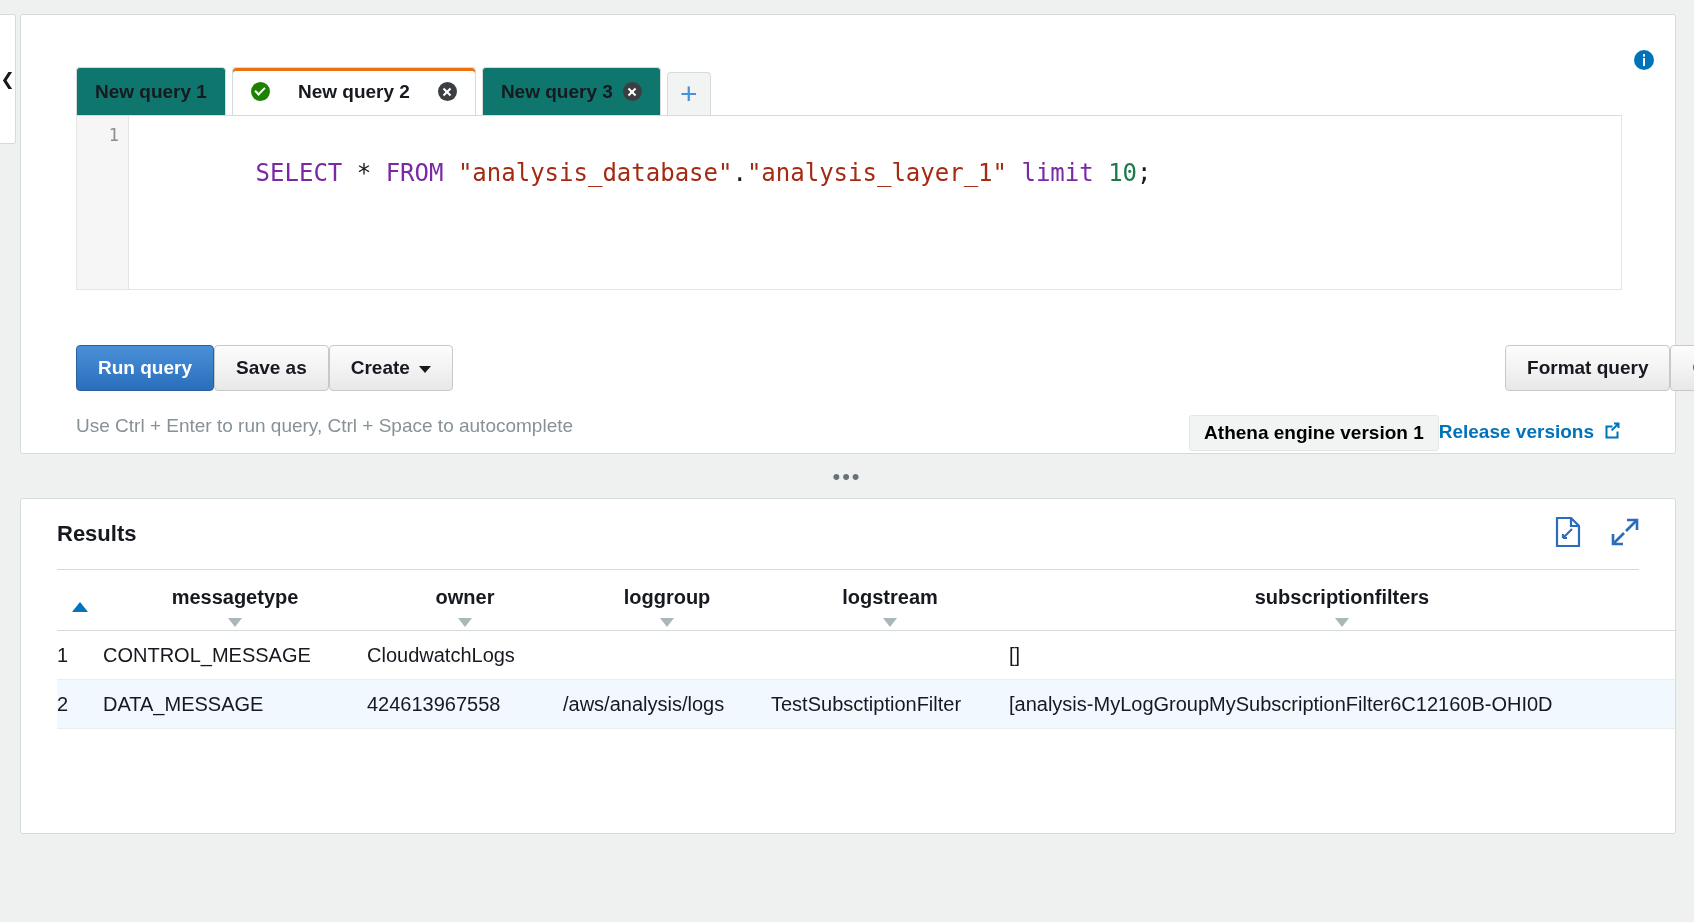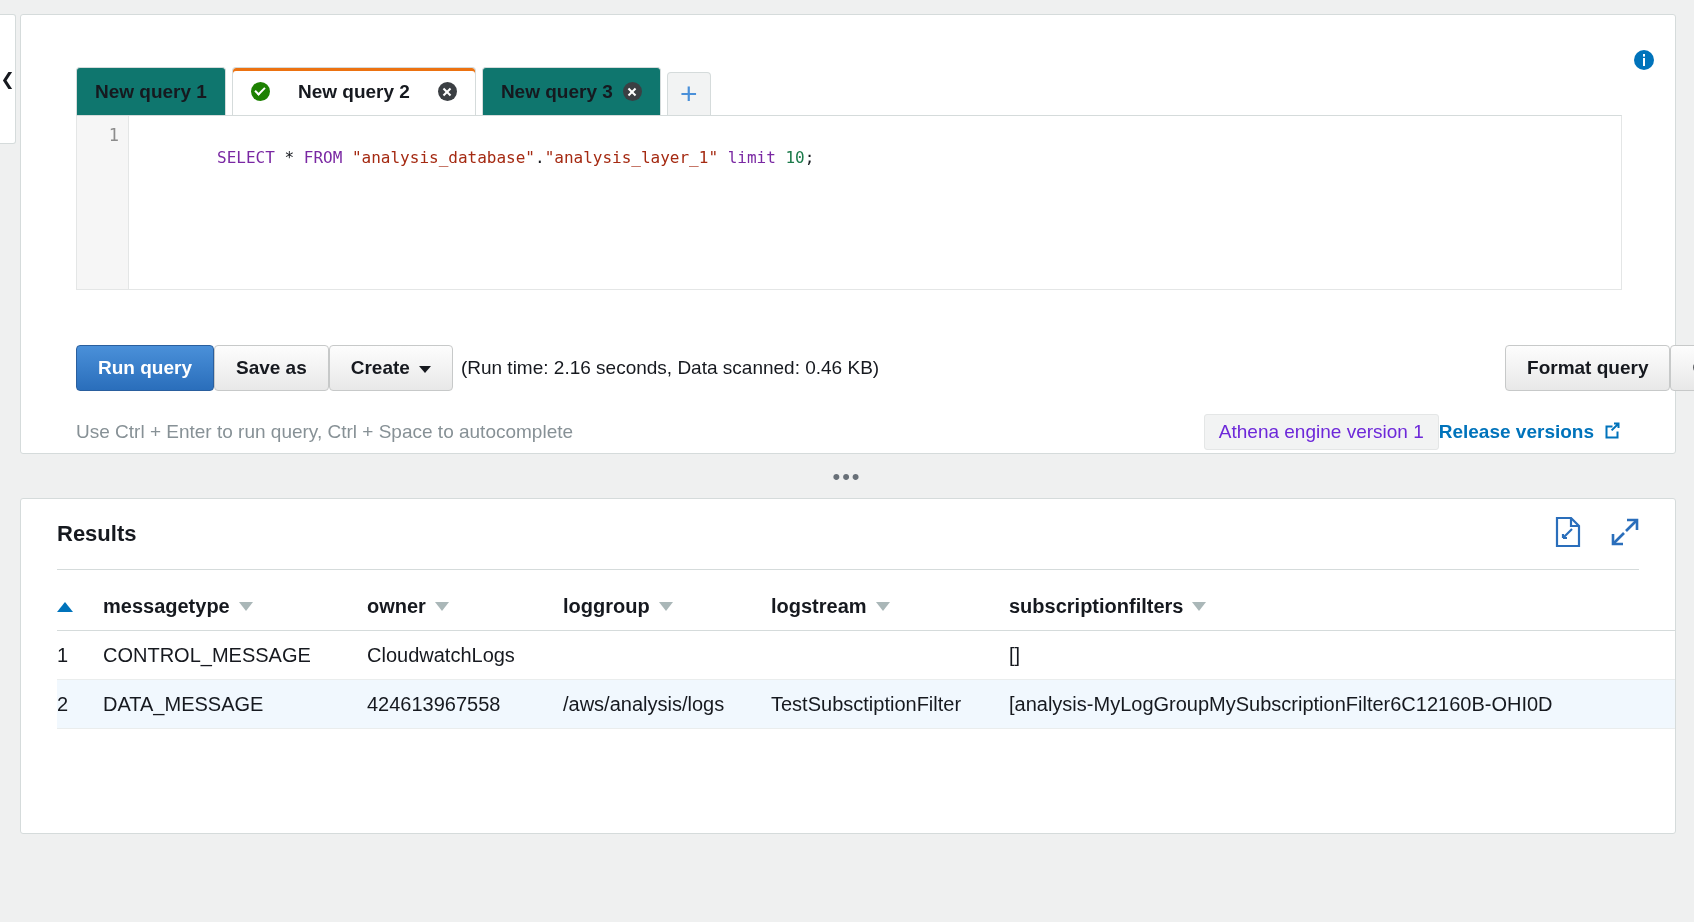--- a/index.html
+++ b/index.html
@@ -115,21 +115,21 @@
     border-right: 1px solid #e4e6e6;
     padding-top: 9px;
     text-align: right;
     padding-right: 9px;
     font-family: "DejaVu Sans Mono", monospace;
     font-size: 17px; color: #8c8c8c;
   }
   .code-area {
     flex: 1; padding: 9px 0 0 11px;
     font-family: "DejaVu Sans Mono", monospace;
-    font-size: 16px; line-height: 1.35;
+    font-size: 24px; line-height: 1.35;
     white-space: pre; overflow: hidden;
   }
   .tok-kw { color: #7a28a3; }
   .tok-op { color: #16191f; }
   .tok-str { color: #a52a12; }
   .tok-num { color: #1b7a4a; }
   .tok-pun { color: #16191f; }
 
   
   .action-bar {
@@ -162,28 +162,28 @@
   }
   .run-stats {
     font-size: 19px; color: #16191f; white-space: nowrap; margin-left: 8px;
   }
   .spacer { flex: 1; }
 
   
   .hint-row {
     position: absolute; left: 55px; top: 400px;
     width: 1546px; height: 34px;
-    display: flex; align-items: center;
+    display: flex; 
   }
   .hint-text { font-size: 19px; color: #879196; white-space: nowrap; }
   .engine-badge {
     height: 36px; padding: 0 14px;
     display: inline-flex; align-items: center;
     background: #f2f3f3; border: 1px solid #e4e6e6; border-radius: 3px;
-    font-size: 19px; color: #6d28d9; white-space: nowrap;
+    font-size: 19px; color: #000000; white-space: nowrap; font-weight: bold;
   }
   .release-link {
     display: inline-flex; align-items: center; gap: 9px;
     font-size: 19px; font-weight: bold; color: #0073bb;
     white-space: nowrap; cursor: pointer;
   }
 
   
   .drag-handle {
     position: absolute; left: 0; right: 0; top: 470px;
@@ -218,21 +218,21 @@
   .icon-btn { cursor: pointer; display: inline-flex; }
 
   
   .table {
     position: absolute; left: 36px; top: 84px;
     right: 0;
     font-size: 20px; color: #16191f;
   }
   .trow { display: flex; align-items: center; white-space: nowrap; }
   .thead { height: 48px; border-bottom: 1px solid #d5dbdb; }
-  .thead .cell { font-weight: bold; display: flex; align-items: center; gap: 9px; }
+  .thead .cell { font-weight: bold; display: flex; align-items: center; gap: 9px; flex-direction: column; }
   .cell-idx { width: 46px; flex: 0 0 46px; }
   .c0 { width: 264px; flex: 0 0 264px; }
   .c1 { width: 196px; flex: 0 0 196px; }
   .c2 { width: 208px; flex: 0 0 208px; }
   .c3 { width: 238px; flex: 0 0 238px; }
   .c4 { flex: 1; overflow: hidden; }
   .sort-asc {
     width: 0; height: 0;
     border-left: 8px solid transparent; border-right: 8px solid transparent;
     border-bottom: 10px solid #0073bb;
@@ -292,21 +292,20 @@
       </div>
     </div>
 
     <div class="action-bar">
       <button class="btn btn-primary">Run query</button>
       <button class="btn btn-normal">Save as</button>
       <button class="btn btn-normal">
         <span>Create</span>
         <span class="caret-down"></span>
       </button>
-      <span class="run-stats">(Run time: 2.16 seconds, Data scanned: 0.46 KB)</span>
       <span class="spacer"></span>
       <button class="btn btn-normal">Format query</button>
       <button class="btn btn-normal">Clear</button>
     </div>
 
     <div class="hint-row">
       <span class="hint-text">Use Ctrl + Enter to run query, Ctrl + Space to autocomplete</span>
       <span class="spacer"></span>
       <span class="engine-badge">Athena engine version 1</span>
       <span class="release-link">

